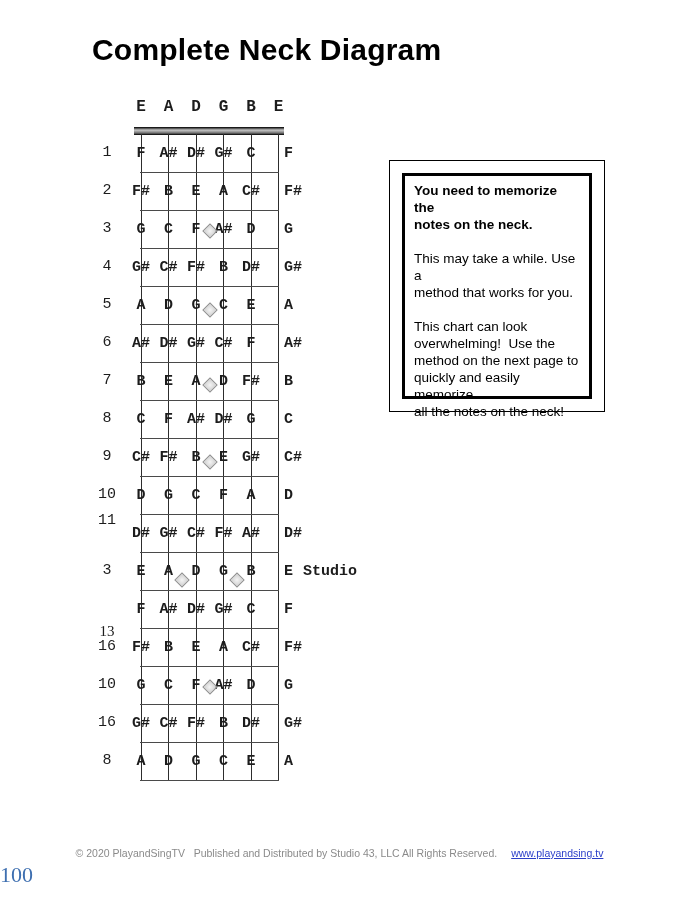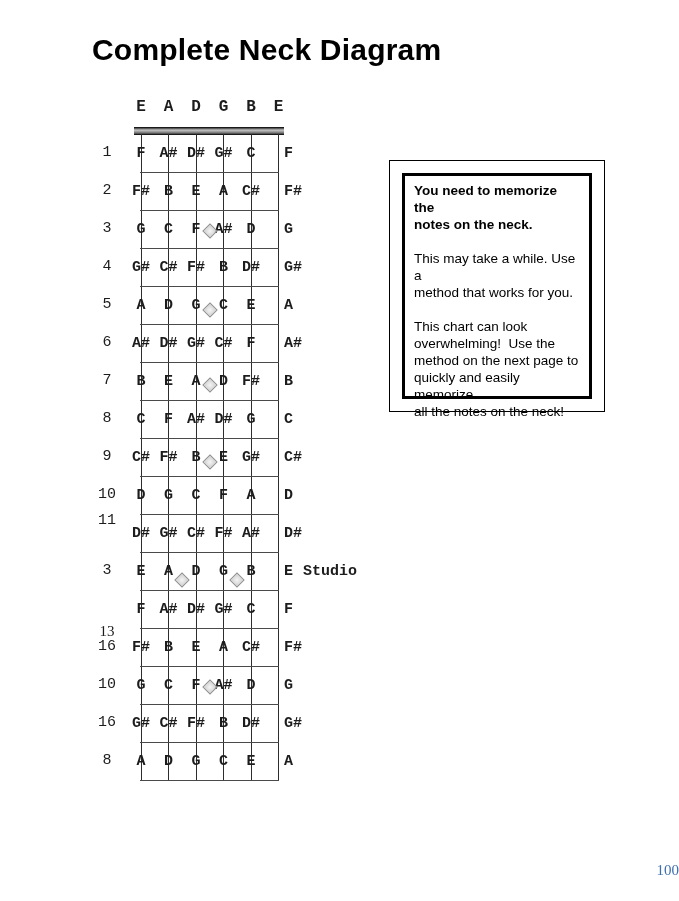--- a/index.html
+++ b/index.html
@@ -62,22 +62,22 @@
   }
   .note-box p.heading { font-weight:bold; }
   .note-box p:last-child { margin-bottom:0; }
   
   .footer-line {
     position:absolute; top:847px; left:0; width:100%; text-align:center;
     font-size:10.5px; color:#8a8a8a; white-space:pre;
   }
   .footer-link { color:#2b3fc9; text-decoration:underline; margin-left:14px; cursor:pointer; }
   .page-number {
-    position:absolute; top:862px; left:0; width:100%; text-align:right;
-    font-family:"Liberation Serif", serif; font-size:15px; color:#3e6fb0;
+    position:absolute; top:862px; left:0; width:100%; text-align:left;
+    font-family:"Liberation Serif", serif; font-size:22px; color:#3e6fb0;
   }
 </style>
 </head>
 <body>
 
 <div class="page">
 
   <h1 class="title">Complete Neck Diagram</h1>
 
   <div id="fretboard">
@@ -247,16 +247,17 @@
       <p>This may take a while. Use a
 method that works for you.</p>
       <p>This chart can look
 overwhelming!  Use the
 method on the next page to
 quickly and easily memorize
 all the notes on the neck!</p>
     </div>
   </div>
 
+  <div class="footer-line"><span>© 2020 PlayandSingTV   Published and Distributed by Studio 43, LLC All Rights Reserved.</span><a class="footer-link">www.playandsing.tv</a></div>
 
   <div class="page-number">100</div>
 
 </div>
 
 </body></html>

